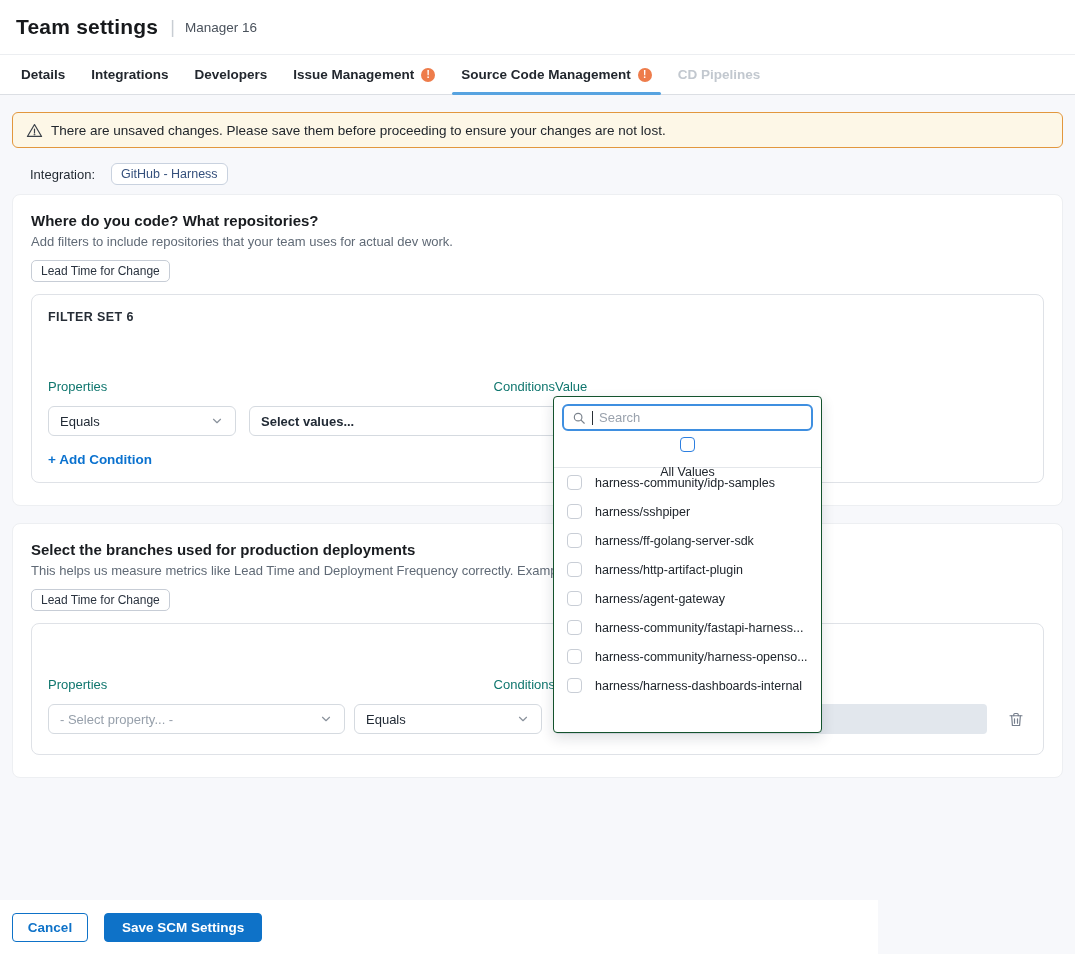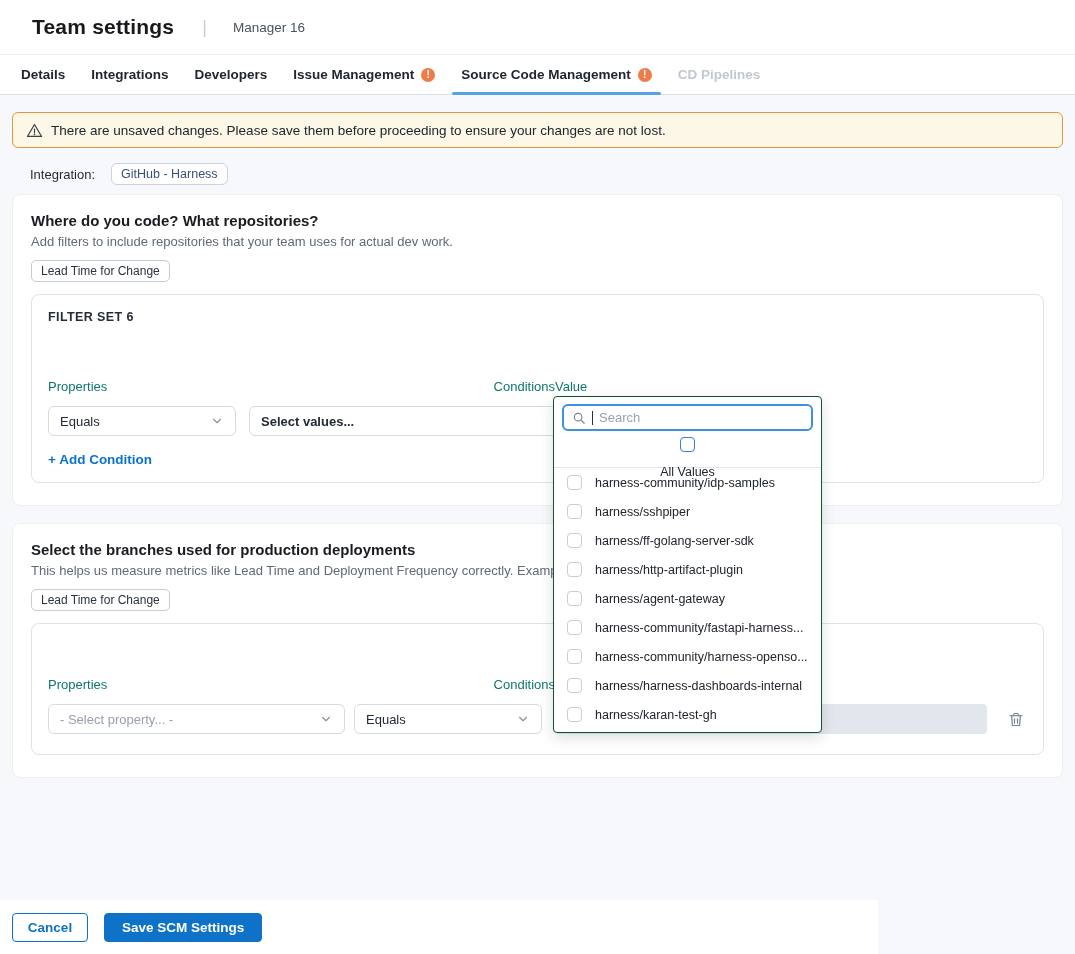--- a/index.html
+++ b/index.html
@@ -1,20 +1,20 @@
 <!DOCTYPE html>
 <html><head>
 <meta charset="utf-8">
 <style>
   * { margin:0; padding:0; box-sizing:border-box; }
   html,body { width:1075px; height:954px; }
   body { font-family:"Liberation Sans", sans-serif; background:#f7f8fb; position:relative; overflow:hidden; }
 
   
-  .header { background:#fff; height:54px; display:flex; align-items:center; padding:0 32px;gap:16px; }
+  .header { background:#fff; height:54px; display:flex; align-items:center; padding:0 16px; }
   .page-title { font-size:21px; font-weight:700; color:#17191c; letter-spacing:.2px; }
   .title-sep { color:#c8cdd3; font-size:18px; margin:0 10px 0 12px; font-weight:300; }
   .page-subtitle { font-size:13.5px; color:#4a525c; }
 
   
   .tabbar { background:#fff; height:41px; display:flex; align-items:stretch; padding:0 8px; border-top:1px solid #eceef1; border-bottom:1px solid #dcdfe4; }
   .tab { display:flex; align-items:center; gap:7px; padding:0 13px; font-size:13.5px; font-weight:600; color:#22272e; cursor:pointer; position:relative; }
   .tab.active::after { content:""; position:absolute; left:4px; right:4px; bottom:-1px; height:3px; background:#57a3e0; border-radius:2px; }
   .tab.disabled { color:#c2c8cf; }
   .tab-badge { width:14px; height:14px; border-radius:50%; background:#ee7c4b; color:#fff; font-size:10px; font-weight:700; display:flex; align-items:center; justify-content:center; line-height:1; }
@@ -236,23 +236,19 @@
       <span>harness-community/fastapi-harness...</span>
     </div>
   <div class="dd-row">
       <span class="checkbox"></span>
       <span>harness-community/harness-openso...</span>
     </div>
   <div class="dd-row">
       <span class="checkbox"></span>
       <span>harness/harness-dashboards-internal</span>
     </div>
-  <div class="dd-row">
-      <span class="checkbox"></span>
-      <span>harness/karan-test-gh</span>
-    </div>
   <div class="dd-row"></div>
 </div>
 
 <div class="footer">
   <button class="btn btn-cancel">Cancel</button>
   <button class="btn btn-save">Save SCM Settings</button>
 </div>
 
 </body></html>

